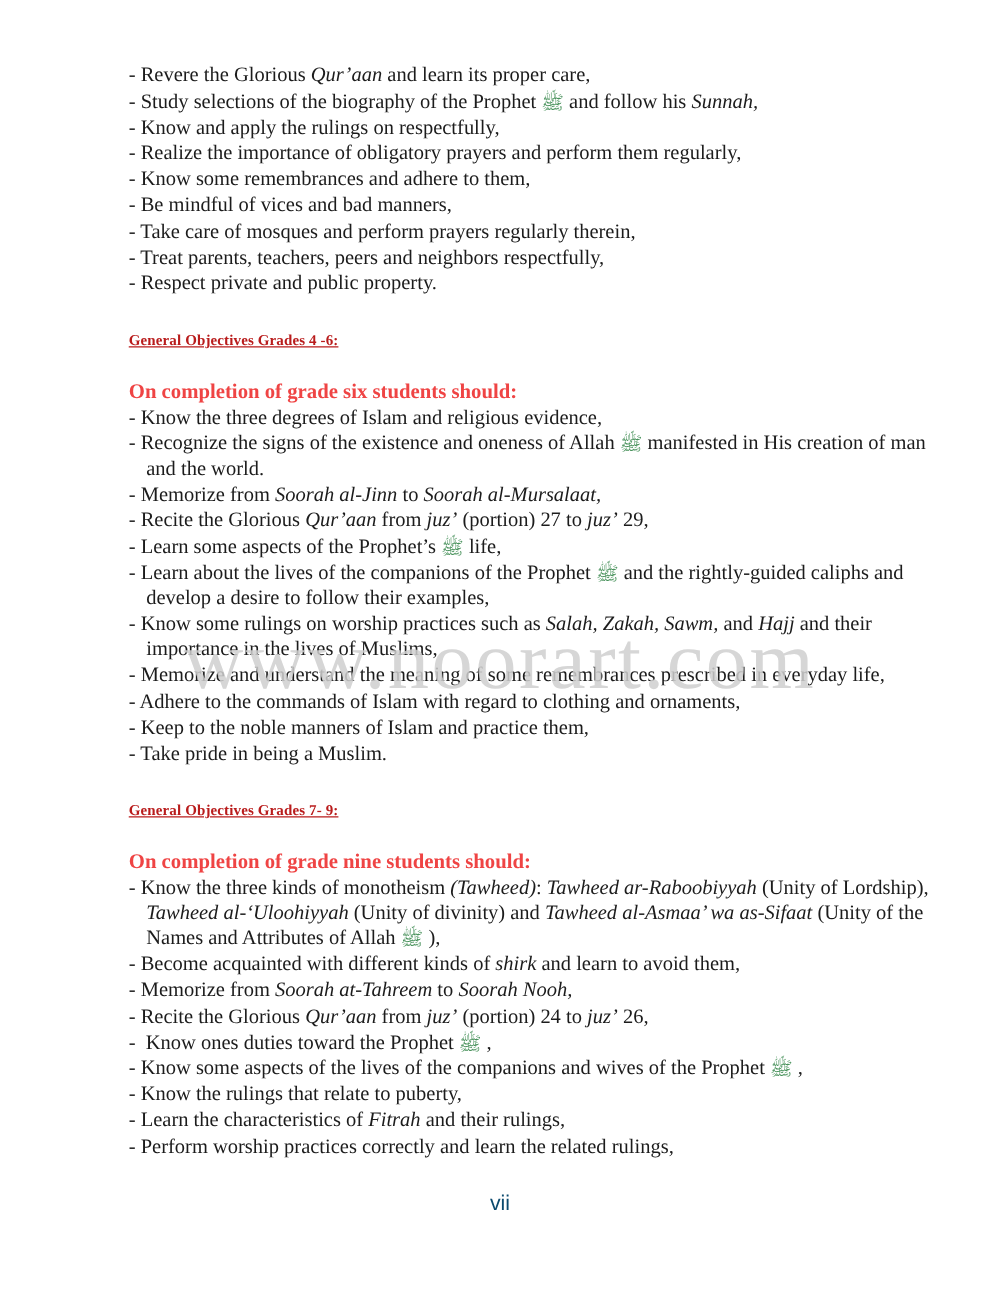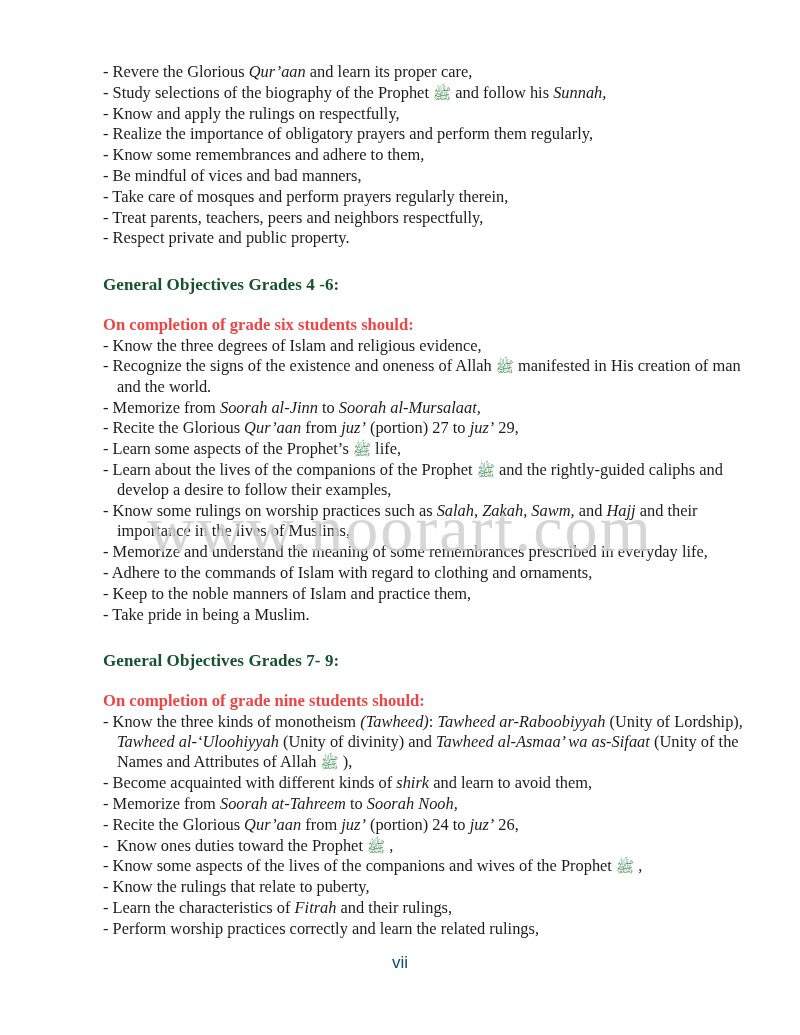--- a/index.html
+++ b/index.html
@@ -36,46 +36,46 @@
     opacity: 0.85;
   }
 
   
   .content {
     position: absolute;
     left: 103px;
     top: 50px;
     width: 640px;
     z-index: 2;
-    margin-top: 12px;
   }
 
   .blk { margin: 0; padding: 0; }
 
   .bullet {
     font-size: 16.4px;
     line-height: 20.3px;
     margin: 0 0 0.5px 0;
     padding-left: 9px;
     text-indent: -9px;
     color: #1c1c1c;
   }
   
   .grp-indent .bullet {
     padding-left: 10px;
     text-indent: -10px;
   }
   .bullet.wrap { padding-left: 14px; text-indent: -14px; }
 
   .heading {
-    color: #14532d;
+    color: #b91c1c;
     font-weight: bold;
-    font-size: 17px;
+    font-size: 12px;
     line-height: 21px;
     letter-spacing: 0.1px;
+    text-decoration: underline;
   }
 
   .subheading {
     font-weight: bold;
     font-size: 16.6px;
     line-height: 20.5px;
     color: #ef4444;
   }
 
   .sp-lg { height: 25px; }

